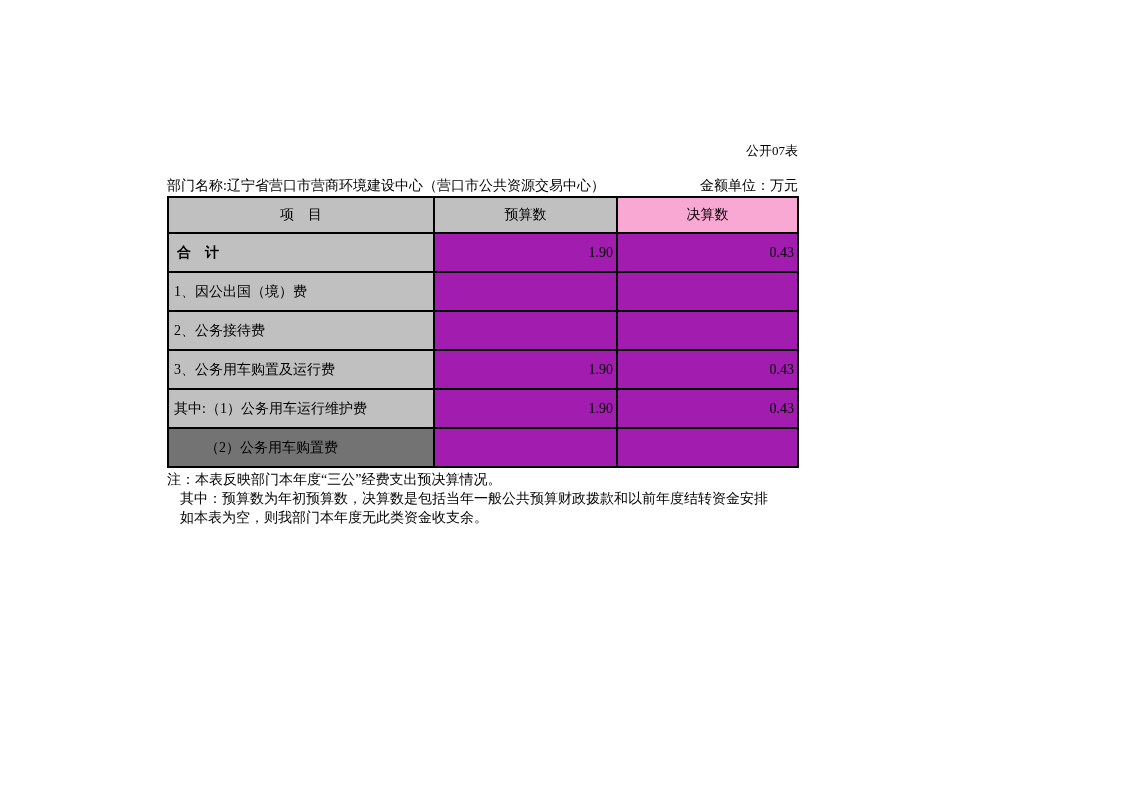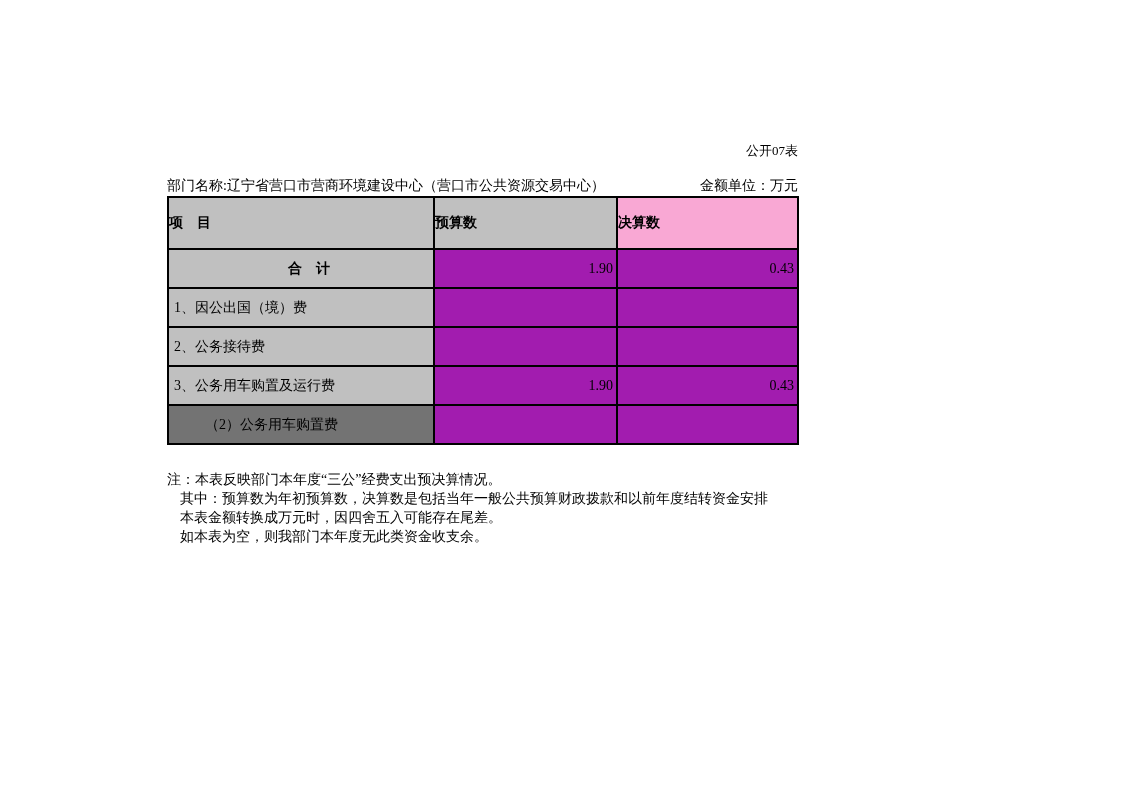--- a/index.html
+++ b/index.html
@@ -50,38 +50,37 @@
     border-collapse: collapse;
     table-layout: fixed;
   }
   table.budget-table th,
   table.budget-table td {
     border: 2px solid #000000;
     font-size: 14px;
     overflow: hidden;
   }
   table.budget-table th {
-    height: 52px;
-    font-weight: bold;
-    text-align: left;
+    height: 36px;
+    font-weight: normal;
+    text-align: center;
     vertical-align: middle;
   }
   table.budget-table td {
     height: 39px;
     vertical-align: middle;
   }
   td.item {
     text-align: left;
     padding-left: 5px;
   }
   td.item.indent { padding-left: 36px; }
   tr.total-row td.item {
-    text-align: center;
     font-weight: bold;
-    padding-left: 16px;
+    padding-left: 8px;
   }
   td.val {
     background: #a21caf;
     text-align: right;
     padding-right: 3px;
     font-size: 15px;
   }
   .notes {
     position: absolute;
     left: 167px;
@@ -135,27 +134,31 @@
         <td class="item" style="background: rgb(192, 192, 192);">2、公务接待费</td>
         <td class="val"></td>
         <td class="val"></td>
       </tr>
       <tr>
         <td class="item" style="background: rgb(192, 192, 192);">3、公务用车购置及运行费</td>
         <td class="val">1.90</td>
         <td class="val">0.43</td>
       </tr>
       <tr>
+        <td class="item" style="background: rgb(192, 192, 192);">其中:（1）公务用车运行维护费</td>
+        <td class="val">1.90</td>
+        <td class="val">0.43</td>
+      </tr>
+      <tr>
         <td class="item indent" style="background: #737373;">（2）公务用车购置费</td>
         <td class="val"></td>
         <td class="val"></td>
       </tr>
     </tbody>
   </table>
 
   <div class="notes">
     <div class="note-line">注：本表反映部门本年度“三公”经费支出预决算情况。</div>
     <div class="note-line indent">其中：预算数为年初预算数，决算数是包括当年一般公共预算财政拨款和以前年度结转资金安排</div>
-    <div class="note-line indent">本表金额转换成万元时，因四舍五入可能存在尾差。</div>
     <div class="note-line indent">如本表为空，则我部门本年度无此类资金收支余。</div>
   </div>
 
 </div>
 
 </body></html>

